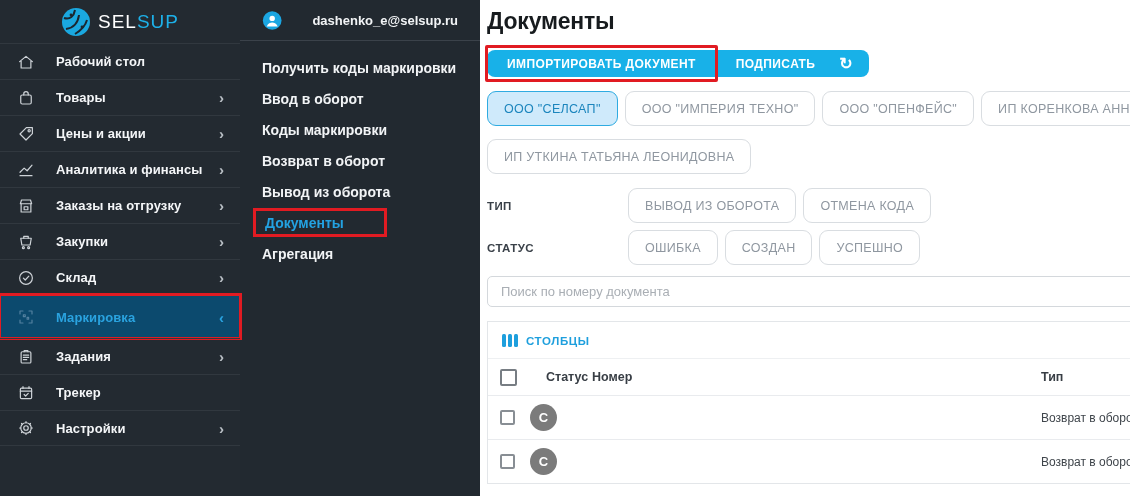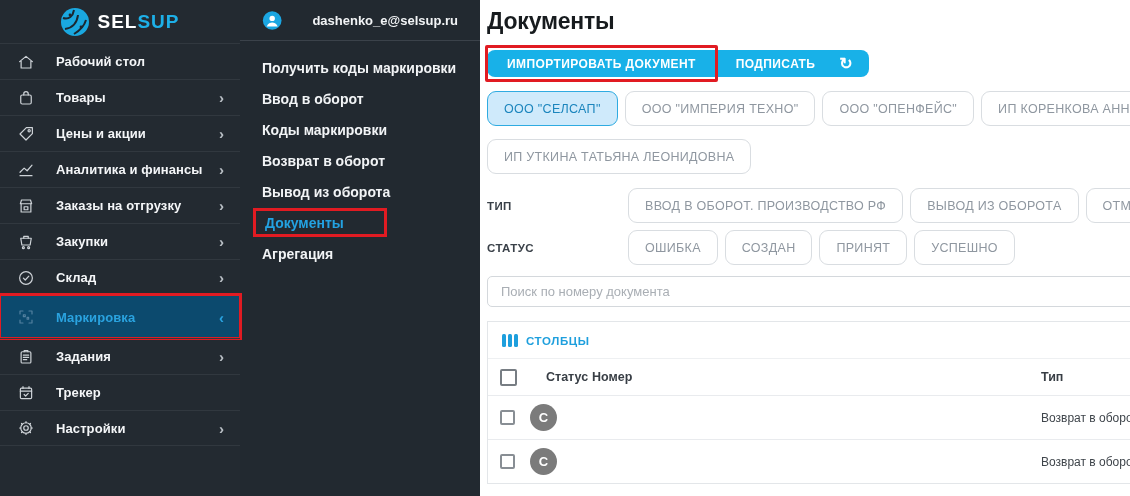--- a/index.html
+++ b/index.html
@@ -11,21 +11,21 @@
     color:#2d3339;
   }
 
   
   .sidebar {
     width:240px; flex:0 0 240px; height:496px;
     background:#232a31; color:#fff;
   }
   .logo-row { height:43px; display:flex; align-items:center; justify-content:center; gap:7px; }
   .logo-mark { width:30px; height:30px; }
-  .logo-text { font-size:19px; font-weight:bold; letter-spacing:1px; color:#fff; }
+  .logo-text { font-size:19px; font-weight:normal; letter-spacing:1px; color:#fff; }
   .logo-text .sup { color:#1db0e8; }
   .nav { list-style:none; }
   .nav-item {
     height:36px; display:flex; align-items:center;
     padding:12px 16px; border-top:1px solid #31383f;
     cursor:pointer; position:relative;
   }
   .nav-item:last-child { border-bottom:1px solid #31383f; }
   .nav-ico { width:19px; height:19px; margin-right:21px; display:flex; align-items:center; justify-content:center; }
   .nav-ico svg { width:18px; height:18px; stroke:#ced3d8; fill:none; stroke-width:1.6; stroke-linecap:round; stroke-linejoin:round; }
@@ -303,33 +303,31 @@
 
     </div>
     <div class="org-row">
       <span class="chip">ИП УТКИНА ТАТЬЯНА ЛЕОНИДОВНА</span>
     </div>
   </div>
 
   <div class="filter-row">
     <div class="filter-label">ТИП</div>
     <div class="filter-chips">
-      <span class="chip">ВВОД В ОБОРОТ. ПРОИЗВОДСТВО РФ</span>
       <span class="chip">ВЫВОД ИЗ ОБОРОТА</span>
       <span class="chip">ОТМЕНА КОДА</span>
 
     </div>
   </div>
 
   <div class="filter-row">
     <div class="filter-label">СТАТУС</div>
     <div class="filter-chips">
       <span class="chip">ОШИБКА</span>
       <span class="chip">СОЗДАН</span>
-      <span class="chip">ПРИНЯТ</span>
       <span class="chip">УСПЕШНО</span>
     </div>
   </div>
 
   <input class="search-input" type="text" placeholder="Поиск по номеру документа" style="">
 
   <div class="table-card">
     <div class="table-toolbar">
       <span class="columns-ico">
           <i></i>

